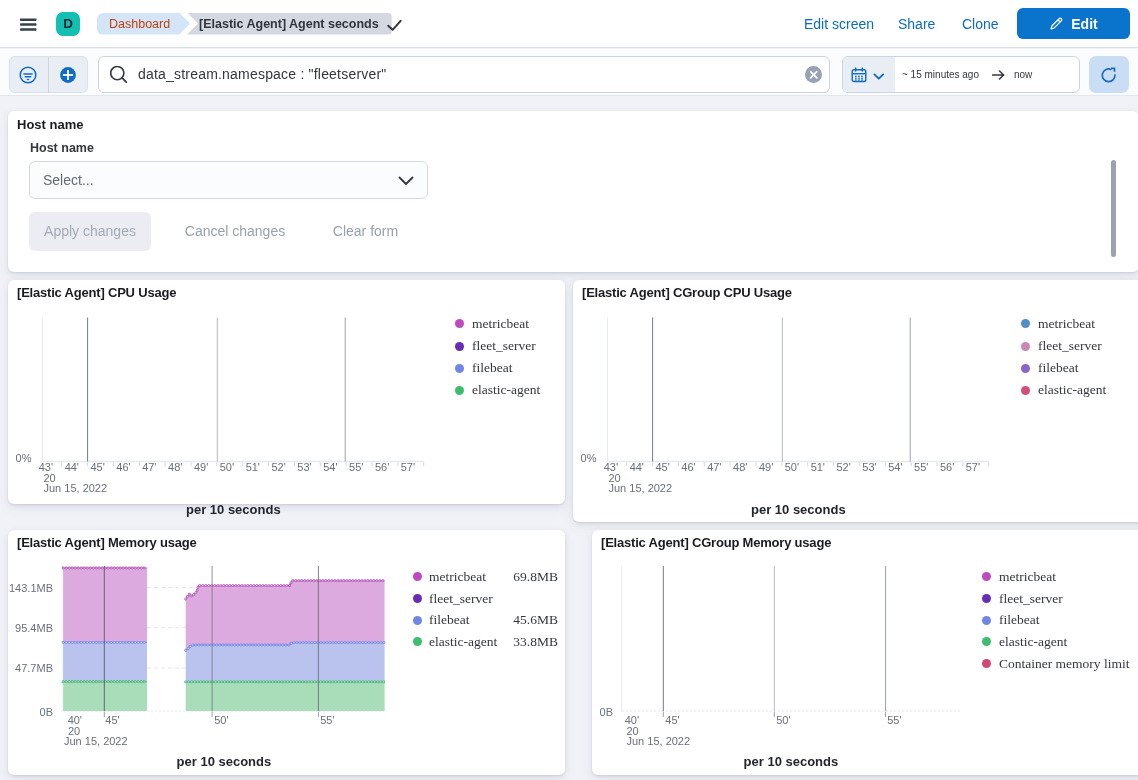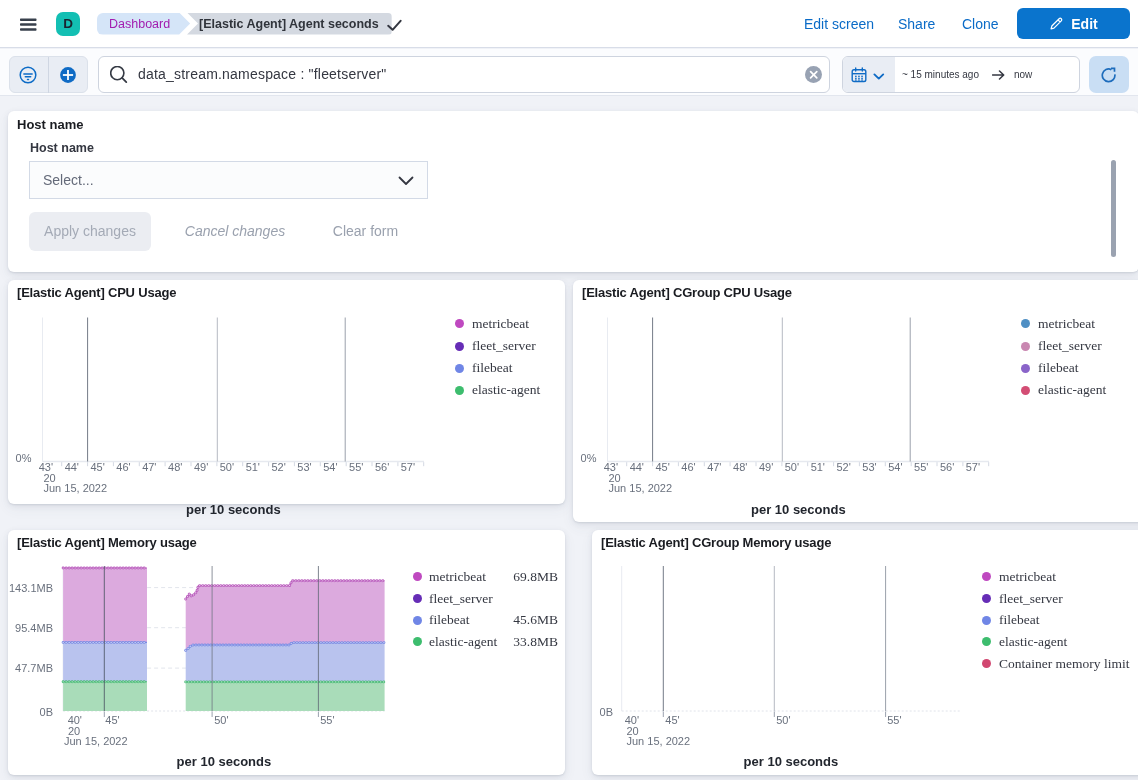--- a/index.html
+++ b/index.html
@@ -19,21 +19,21 @@
 </style></head>
 <body>
 <div id="hdr">
   <svg width="17" height="14" style="position:absolute;left:19.5px;top:17.5px;">
       <rect x="0" y="0.4" width="16.5" height="2.5" rx="0.7" fill="#38404c"></rect>
       <rect x="0" y="5.3" width="16.5" height="2.5" rx="0.7" fill="#38404c"></rect>
       <rect x="0" y="10.2" width="16.5" height="2.5" rx="0.7" fill="#38404c"></rect>
     </svg>
   <div class="abs" style="left:56px;top:12px;width:24px;height:24px;border-radius:7px;background:#13bfb3;
     color:#1a2430;font-size:13.5px;font-weight:bold;text-align:center;line-height:24px;">D</div>
-  <div class="crumb" style="left:97px;background:#d5e5f8;color:#a21caf;font-weight:500;
+  <div class="crumb" style="left:97px;background:#d5e5f8;color:#c2410c;font-weight:500;
     padding:0 20px 0 12px;border-radius:6px 0 0 6px;
     clip-path:polygon(0 0, calc(100% - 11px) 0, 100% 50%, calc(100% - 11px) 100%, 0 100%);">Dashboard</div>
   <div class="crumb" style="left:187px;background:#d4d9e1;color:#30343b;font-weight:600;
     padding:0 13px 0 12px;border-radius:0 4px 4px 0;
     clip-path:polygon(0 0, 100% 0, 100% 100%, 0 100%, 11px 50%);">[Elastic Agent] Agent seconds</div>
   <svg width="15" height="13" style="position:absolute;left:386.5px;top:18.5px;">
       <polyline points="1.2,6.8 5.6,10.8 13.6,1.8" fill="none" stroke="#343741" stroke-width="2" stroke-linecap="round" stroke-linejoin="round"></polyline>
     </svg>
   <div class="hlink" style="left:804px;">Edit screen</div>
   <div class="hlink" style="left:898px;">Share</div>
@@ -112,31 +112,31 @@
       <svg width="16" height="16" viewBox="0 0 16 16">
         <path d="M13.84 7.42 A6.3 6.3 0 1 1 10.36 2.64" fill="none" stroke="#1d6cbc" stroke-width="1.7"></path>
         <path d="M10 1.35 h3.5 v3.5" fill="none" stroke="#1d6cbc" stroke-width="1.7" stroke-linejoin="miter"></path>
       </svg>
     </div>
 </div>
 
 <div class="panel" style="left:8px;top:111px;width:1131px;height:161px;">
   <div class="abs" style="left:9px;top:6px;font-size:13px;font-weight:bold;color:#1a1c21;">Host name</div>
   <div class="abs" style="left:22px;top:30px;font-size:12.5px;font-weight:bold;color:#343741;">Host name</div>
-  <div class="abs" style="left:21px;top:50px;width:399px;height:38px;border-radius:0;background:#fbfcfd;
+  <div class="abs" style="left:21px;top:50px;width:399px;height:38px;border-radius:6px;background:#fbfcfd;
     border:1px solid #d3dae6;">
     <div class="abs" style="left:13px;top:0;line-height:36px;font-size:14px;color:#646a79;">Select...</div>
     <svg width="16" height="10" style="position:absolute;right:13px;top:14px;">
         <polyline points="1.5,1.5 8,8 14.5,1.5" fill="none" stroke="#343741" stroke-width="1.8" stroke-linecap="round" stroke-linejoin="round"></polyline>
       </svg>
   </div>
   <div class="abs" style="left:21px;top:101px;width:122px;height:39px;border-radius:6px;background:#ebedf2;
     text-align:center;line-height:39px;font-size:14px;font-weight:500;color:#a4aab6;">Apply changes</div>
   <div class="abs" style="left:165px;top:101px;width:124px;height:39px;text-align:center;line-height:39px;
-    font-size:14px;font-weight:500;color:#9aa1ae;font-style:italic;">Cancel changes</div>
+    font-size:14px;font-weight:500;color:#9aa1ae;">Cancel changes</div>
   <div class="abs" style="left:322px;top:101px;width:71px;height:39px;text-align:center;line-height:39px;
     font-size:14px;font-weight:500;color:#9aa1ae;">Clear form</div>
   <div class="abs" style="left:1103px;top:49px;width:4.5px;height:97px;border-radius:3px;background:#9aa2b0;"></div>
 </div>
 
 <div class="panel" style="left:8px;top:280px;width:557px;height:224px;">
   <div class="ptitle">[Elastic Agent] CPU Usage</div>
   <svg width="557" height="242" font-family="&quot;Liberation Sans&quot;, sans-serif">
       <line x1="34.5" y1="37.5" x2="34.5" y2="181.5" stroke="#e8ebf1" stroke-width="1"></line>
       <line x1="34.5" y1="181.5" x2="416" y2="181.5" stroke="#e6e9ef" stroke-width="1.4"></line>

